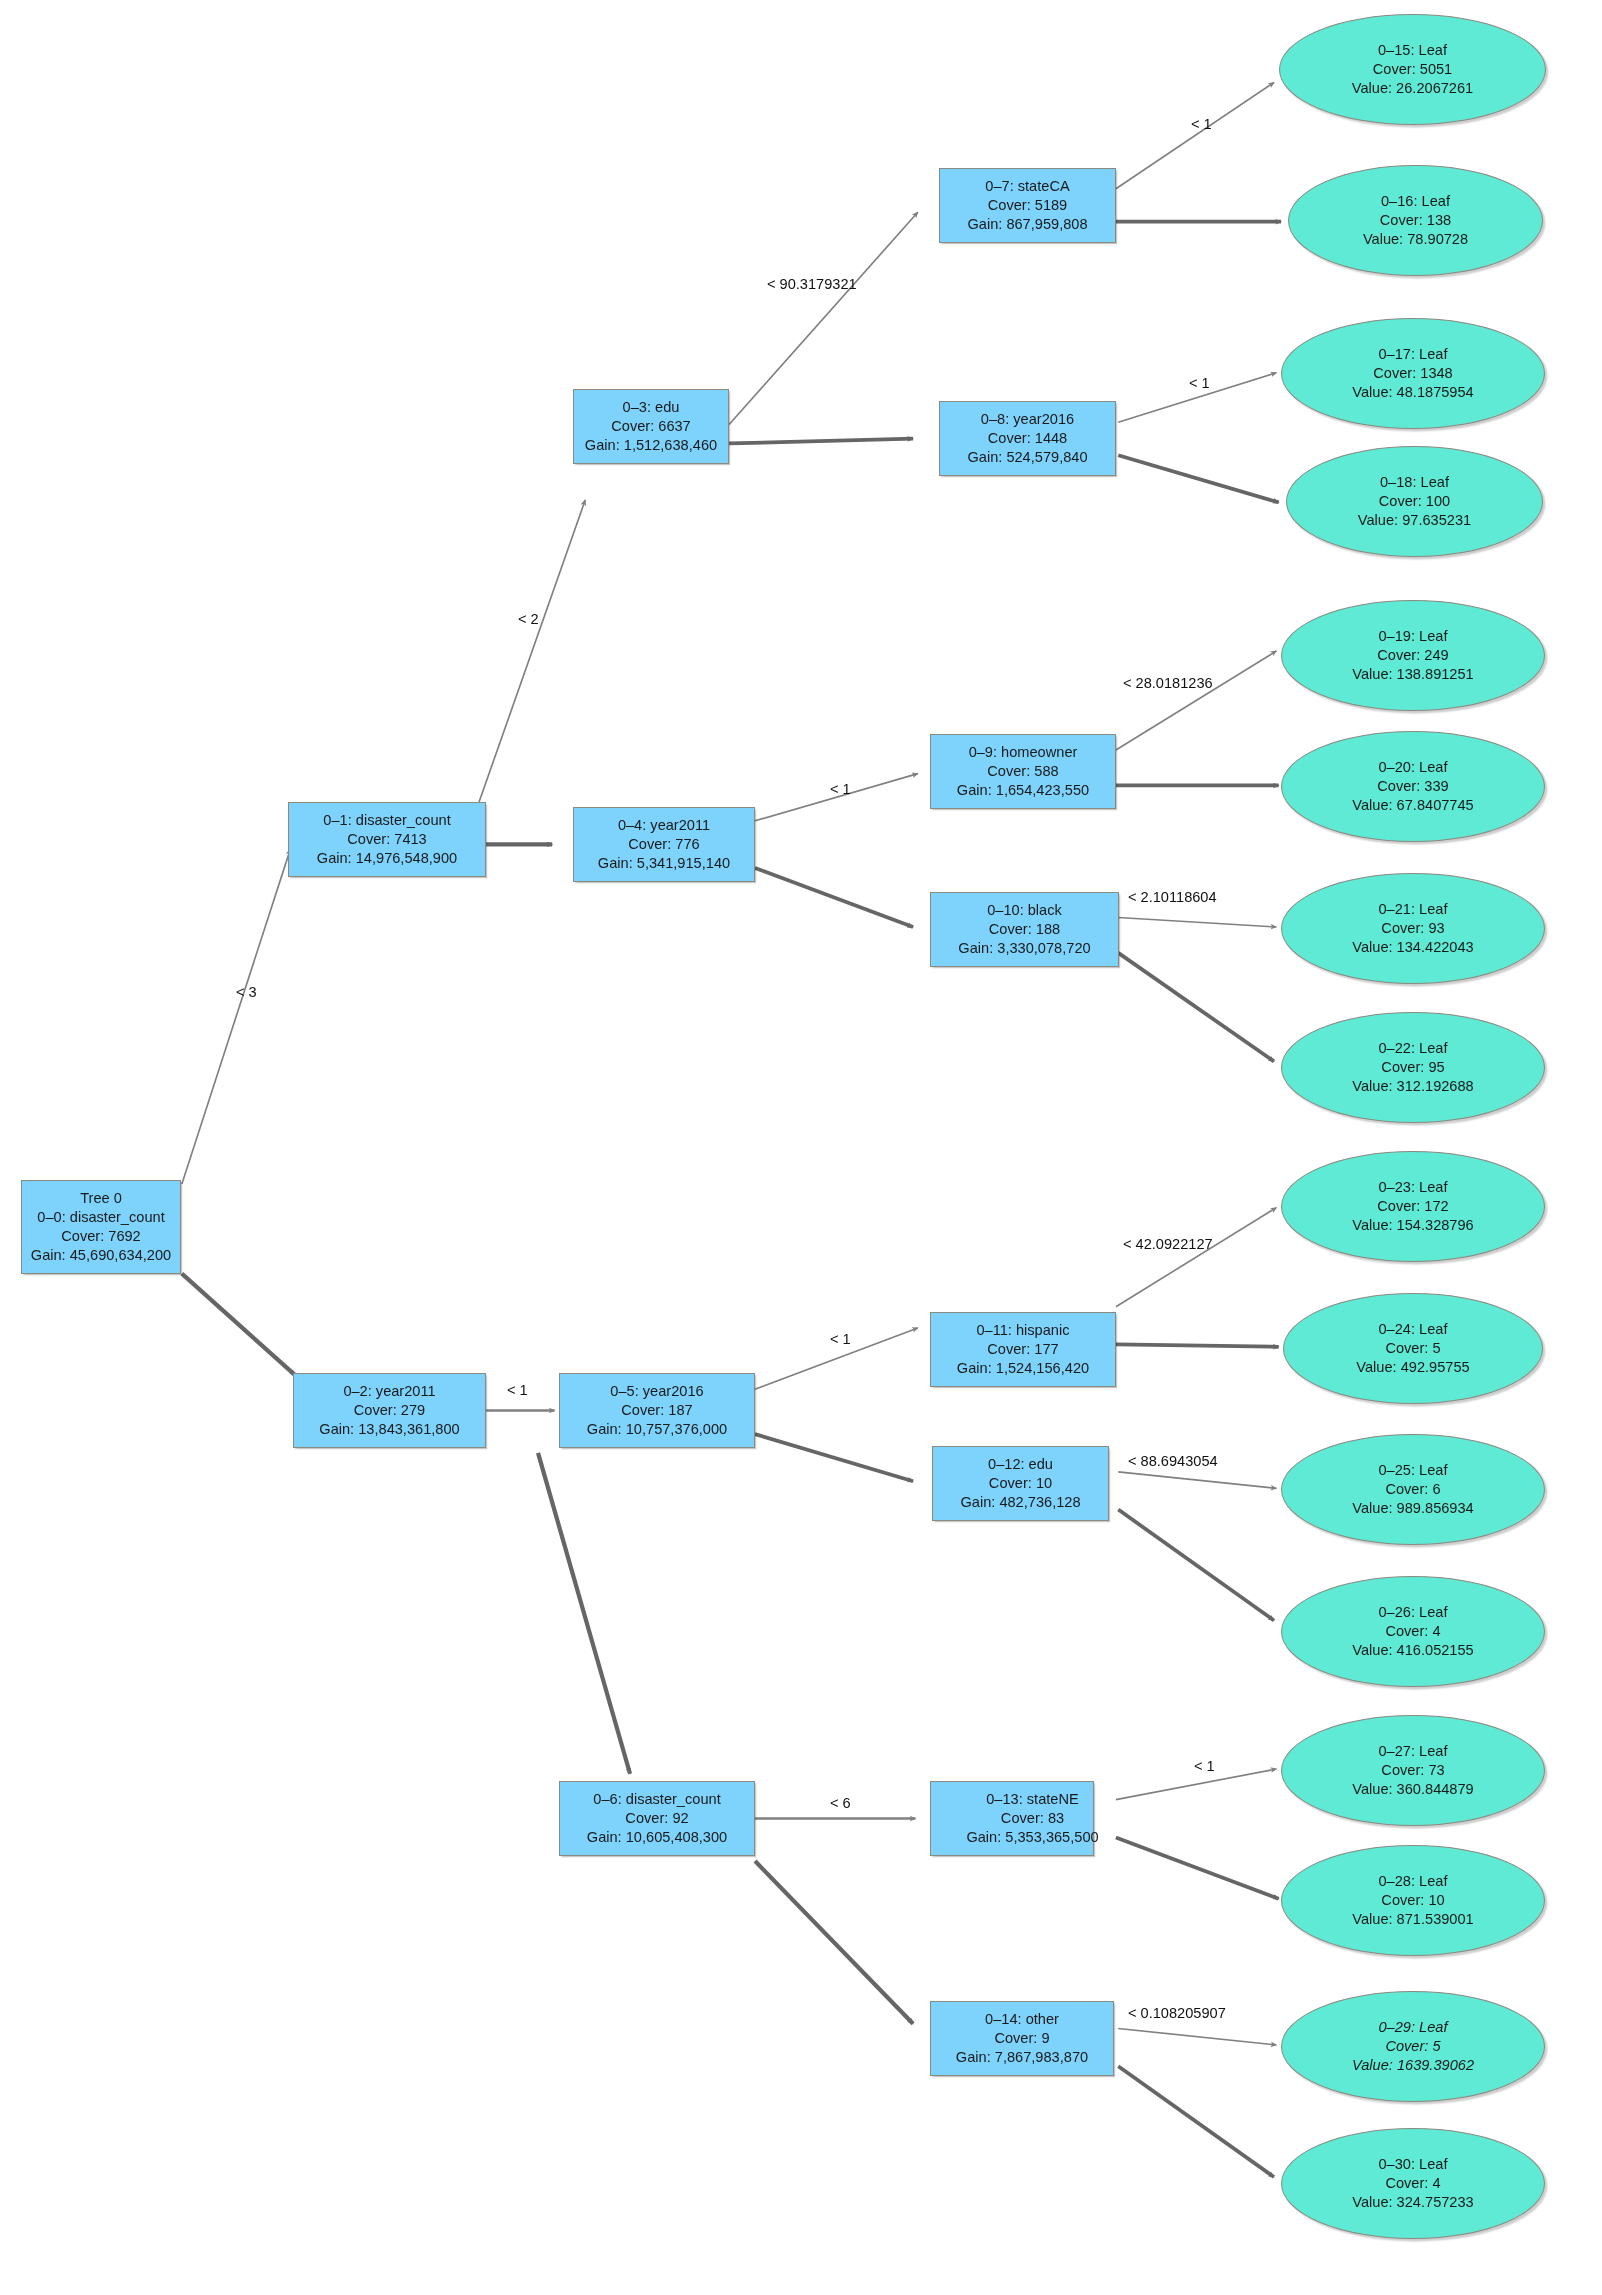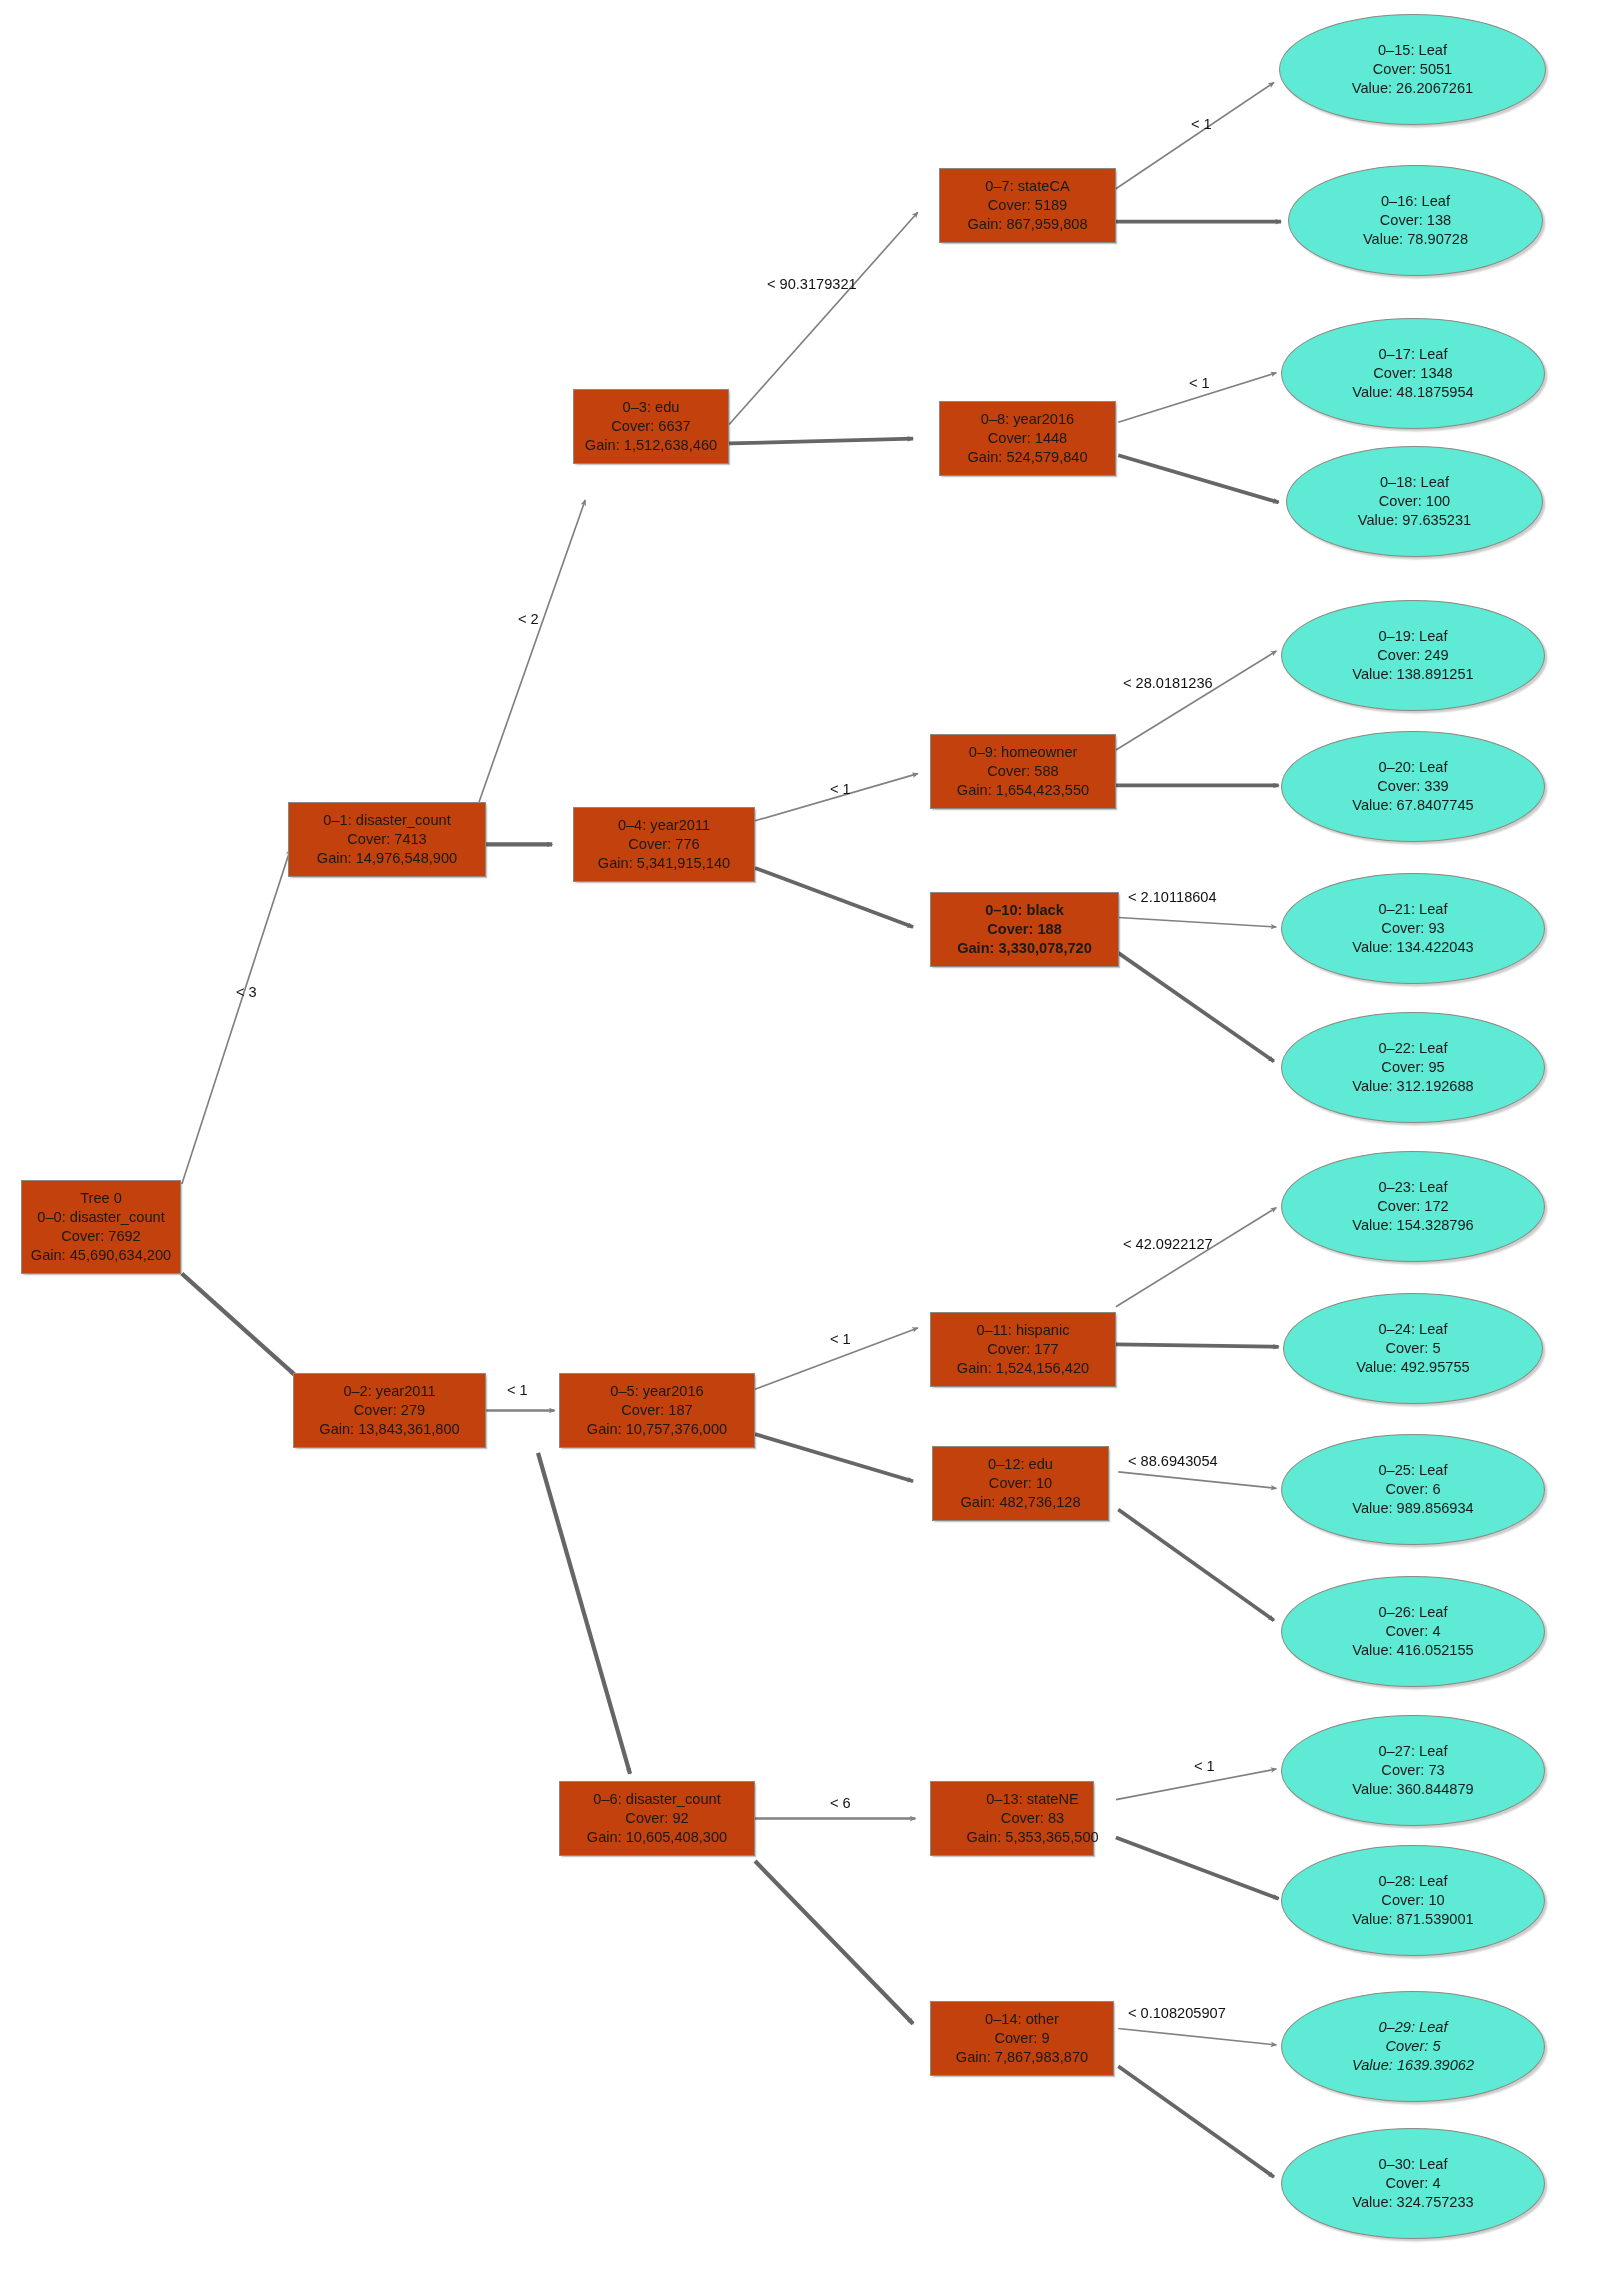--- a/index.html
+++ b/index.html
@@ -29,21 +29,21 @@
     display: flex;
     flex-direction: column;
     align-items: center;
     justify-content: center;
     text-align: center;
     color: #1a1a1a;
     line-height: 1.30;
     white-space: nowrap;
   }
   .split-node {
-    background: #c2410c;
+    background: #7dd3fc;
     border: 1.4px solid #8a8a80;
     box-shadow: 1.9px 1.9px 1.4px rgba(0,0,0,0.22);
     font-size: 14.6px;
   }
   .leaf-node {
     background: #5eead4;
     border: 1.4px solid #8a8a80;
     border-radius: 50%;
     box-shadow: 2.4px 2.4px 1.9px rgba(0,0,0,0.20);
     font-size: 14.6px;
@@ -190,21 +190,21 @@
     <span class="ln">Cover: 1448</span>
     <span class="ln">Gain: 524,579,840</span>
   </div>
 
   <div class="node split-node" style="left:930px; top:734px; width:186px; height:75px;">
     <span class="ln">0–9: homeowner</span>
     <span class="ln">Cover: 588</span>
     <span class="ln">Gain: 1,654,423,550</span>
   </div>
 
-  <div class="node split-node" style="left:930px; top:892px; width:189px; height:75px;font-weight:bold;">
+  <div class="node split-node" style="left:930px; top:892px; width:189px; height:75px;">
     <span class="ln">0–10: black</span>
     <span class="ln">Cover: 188</span>
     <span class="ln">Gain: 3,330,078,720</span>
   </div>
 
   <div class="node split-node" style="left:930px; top:1312px; width:186px; height:75px;">
     <span class="ln">0–11: hispanic</span>
     <span class="ln">Cover: 177</span>
     <span class="ln">Gain: 1,524,156,420</span>
   </div>

